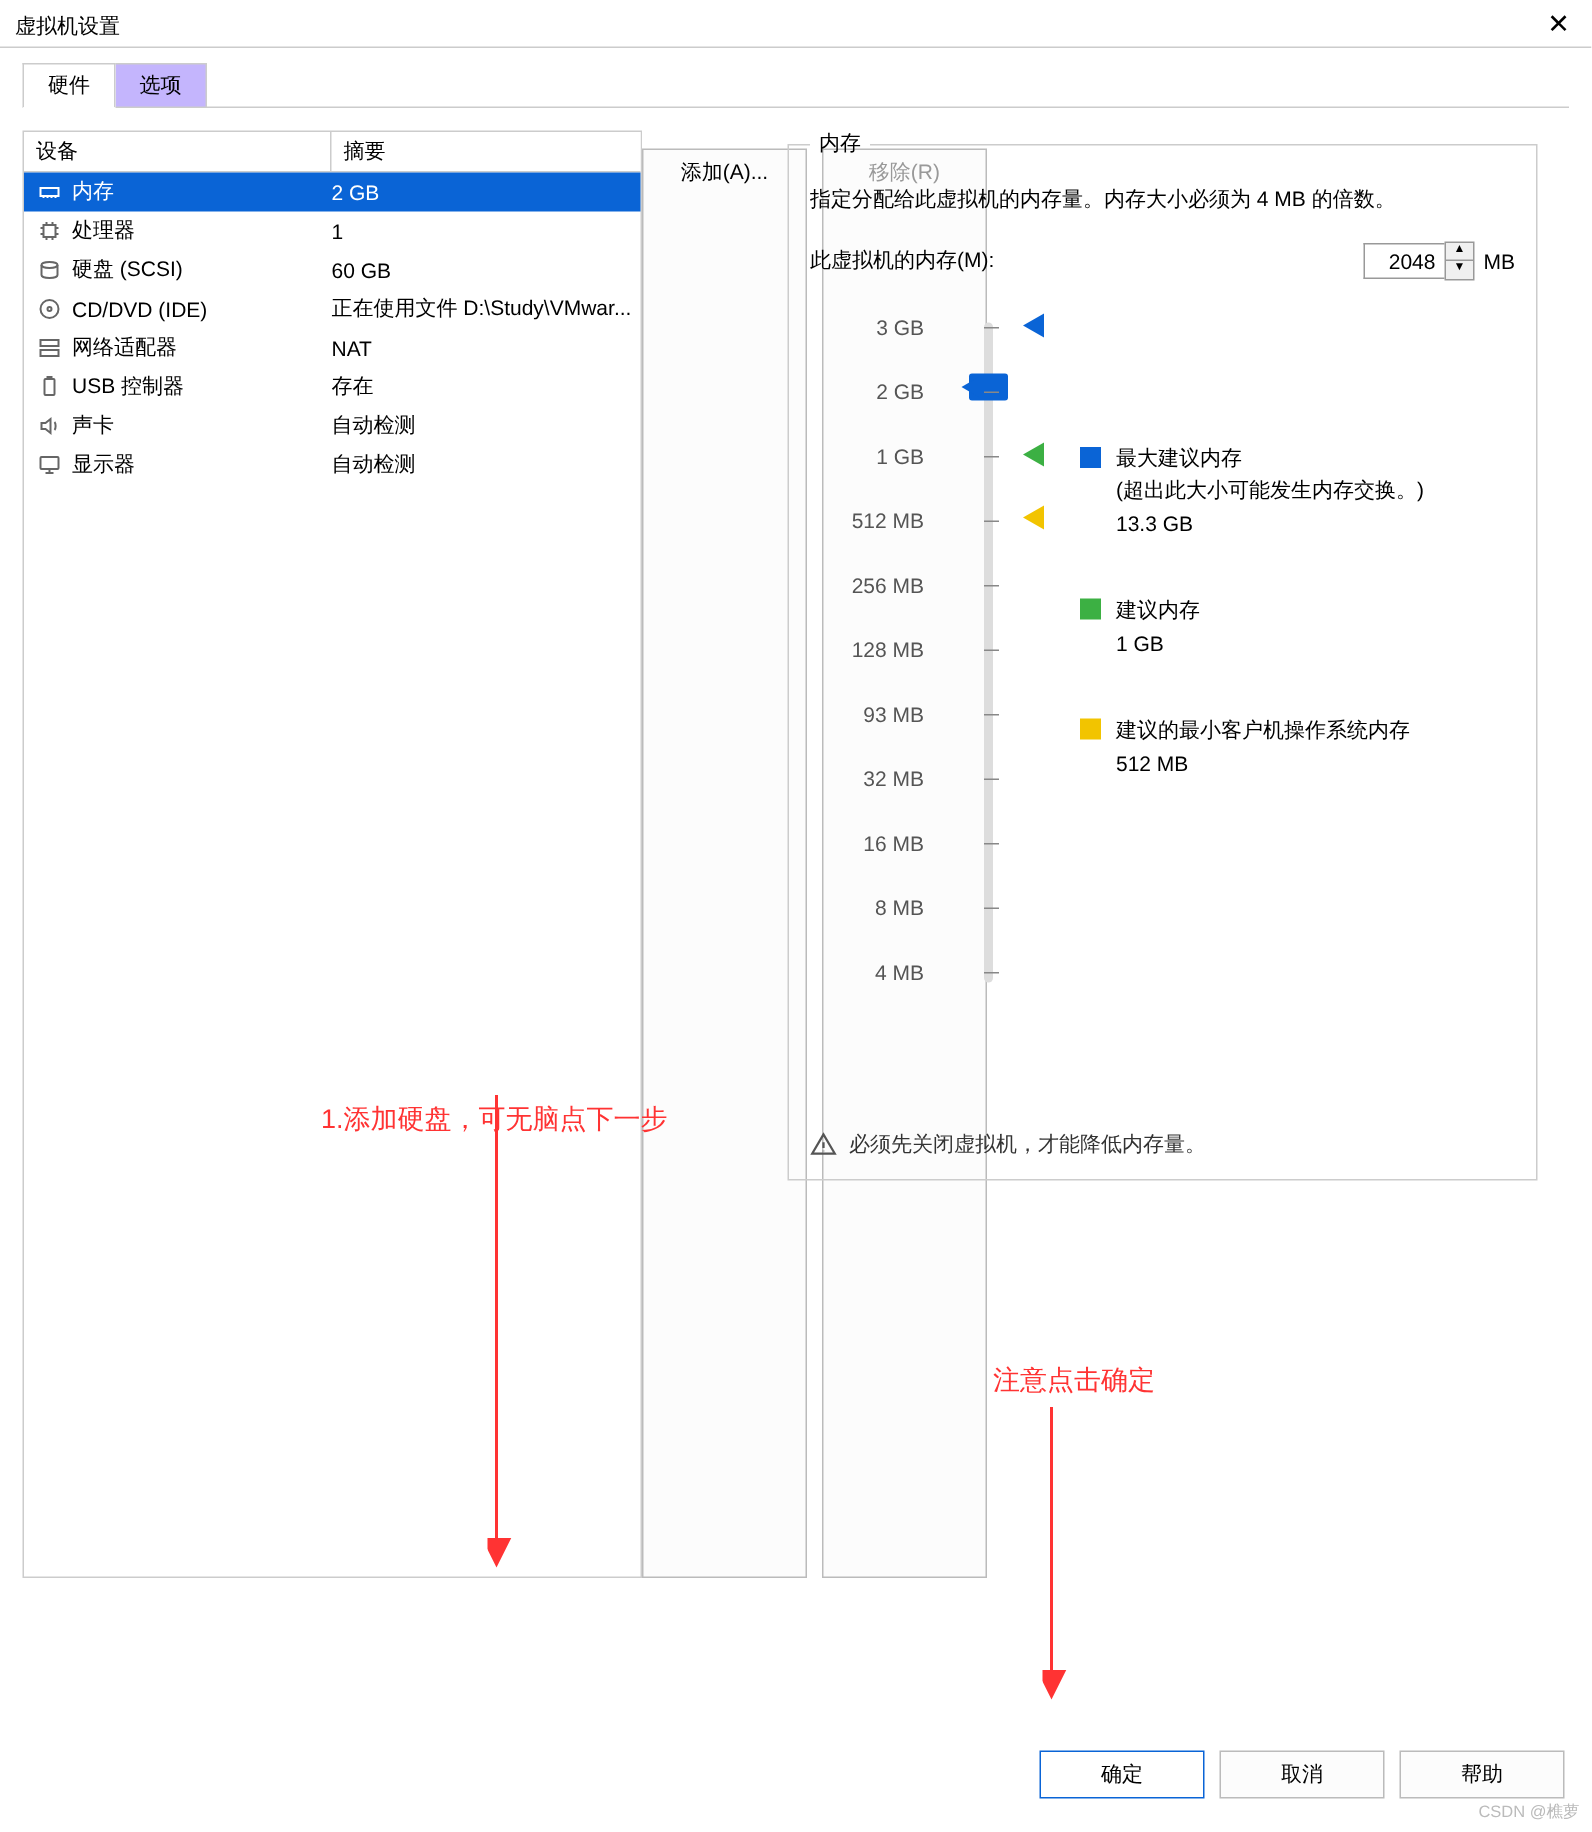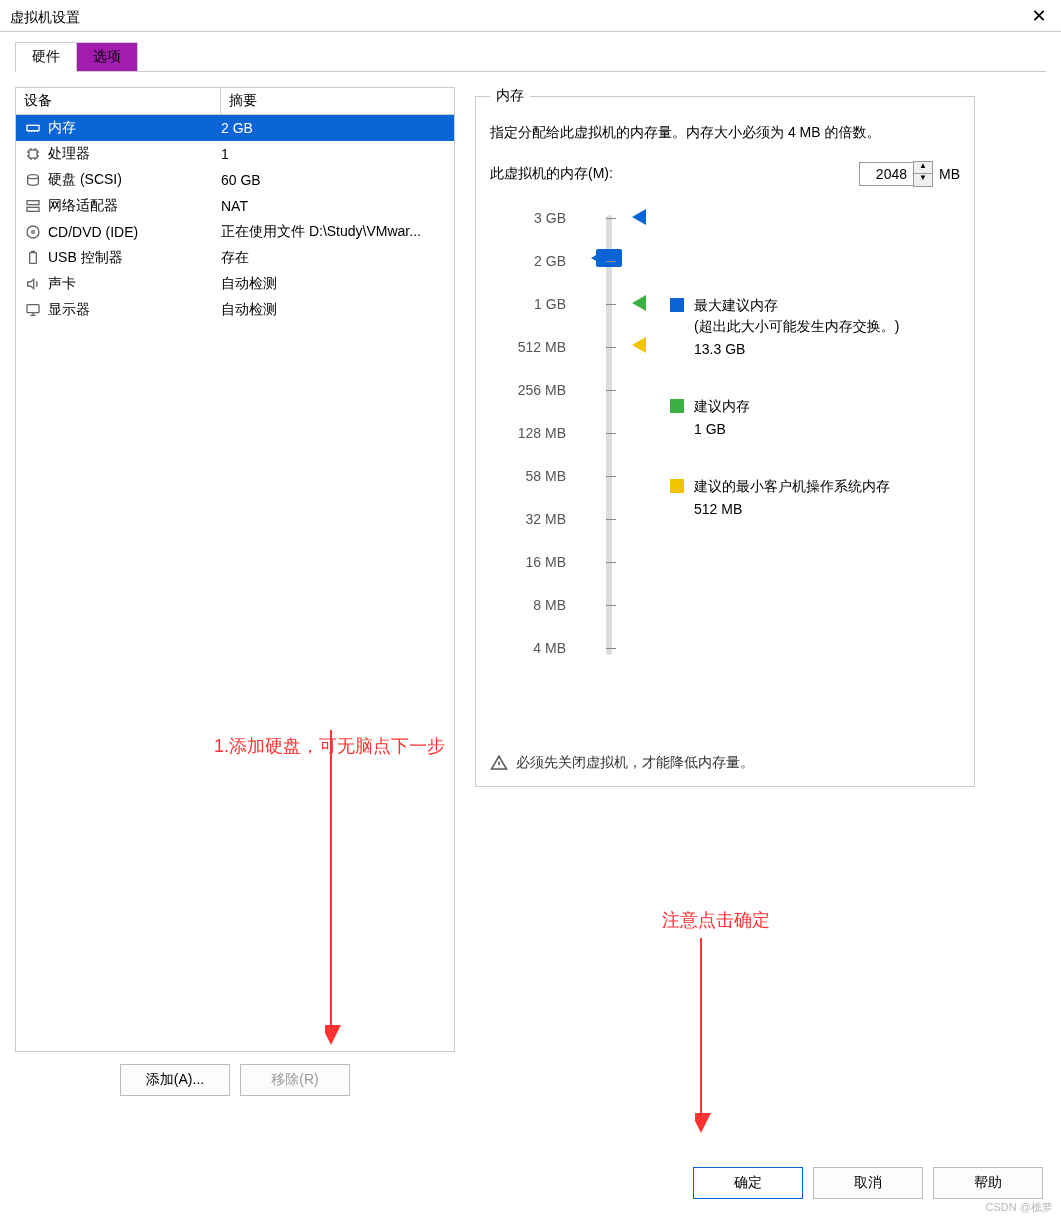--- a/index.html
+++ b/index.html
@@ -5,27 +5,27 @@
 * { box-sizing: border-box; margin: 0; padding: 0; font-family: "Microsoft YaHei", Arial, sans-serif; font-size: 14px; }
 body { background: #fff; width: 1061px; height: 1221px; position: relative; overflow: hidden; }
 
 .titlebar { display:flex; justify-content:space-between; align-items:flex-end; padding:4px 10px; border-bottom:1px solid #ccc; height:32px; }
 .titlebar .title { font-size:14px; color:#000; }
 .titlebar .close { font-size:18px; color:#000; cursor:default; width:24px; text-align:center; }
 
 .content { padding: 10px 15px 0 15px; }
 
 .tabs { display:flex; gap:0; }
-.tab { padding:5px 16px; border:1px solid #ccc; background:#a21caf; cursor:default; position:relative; }
+.tab { padding:5px 16px; border:1px solid #ccc; background:#c4b5fd; cursor:default; position:relative; }
 .tab.active { background:#fff; border-bottom:1px solid #fff; z-index:2; }
 .tab:not(.active) { border-left:none; }
 
 .twocol { display:flex; gap:20px; margin-top:-1px; border-top:1px solid #ccc; padding-top:15px; }
 
-.leftpanel { width:440px; display:flex; flex-direction:column; }
+.leftpanel { width:490px; display:flex; }
 .hwlist { border:1px solid #ccc; height:965px; position:relative; }
 .hwhead { display:flex; border-bottom:1px solid #ccc; background:#fff; }
 .hwhead .c1 { width:205px; padding:4px 8px; border-right:1px solid #ccc; }
 .hwhead .c2 { flex:1; padding:4px 8px; }
 .hwrow { display:flex; height:26px; align-items:center; padding:0 6px; }
 .hwrow.selected { background:#0a64d6; color:#fff; }
 .hwrow .icon { width:22px; display:inline-flex; align-items:center; justify-content:center; color:#666; }
 .hwrow.selected .icon { color:#fff; }
 .hwrow .c1 { width:199px; display:flex; align-items:center; gap:4px; }
 .hwrow .c2 { flex:1; white-space:nowrap; overflow:hidden; text-overflow:ellipsis; }
@@ -141,40 +141,40 @@
                 </svg>
               </span>
               <span>硬盘 (SCSI)</span>
             </div>
           <div class="c2">60 GB</div>
         </div>
         <div class="hwrow">
           <div class="c1">
               <span class="icon">
                 <svg class="ic" viewBox="0 0 24 24" fill="none" stroke="currentColor" stroke-width="2">
+                  <circle cx="12" cy="12" r="9"></circle>
+                  <circle cx="12" cy="12" r="2"></circle>
+                </svg>
+              </span>
+              <span>CD/DVD (IDE)</span>
+            </div>
+          <div class="c2">正在使用文件 D:\Study\VMwar...</div>
+        </div>
+        <div class="hwrow">
+          <div class="c1">
+              <span class="icon">
+                <svg class="ic" viewBox="0 0 24 24" fill="none" stroke="currentColor" stroke-width="2">
                   <rect x="3" y="4" width="18" height="6"></rect>
                   <rect x="3" y="14" width="18" height="6"></rect>
                   <path d="M7 7h0M7 17h0"></path>
                 </svg>
               </span>
               <span>网络适配器</span>
             </div>
           <div class="c2">NAT</div>
-        </div>
-        <div class="hwrow">
-          <div class="c1">
-              <span class="icon">
-                <svg class="ic" viewBox="0 0 24 24" fill="none" stroke="currentColor" stroke-width="2">
-                  <circle cx="12" cy="12" r="9"></circle>
-                  <circle cx="12" cy="12" r="2"></circle>
-                </svg>
-              </span>
-              <span>CD/DVD (IDE)</span>
-            </div>
-          <div class="c2">正在使用文件 D:\Study\VMwar...</div>
         </div>
         <div class="hwrow">
           <div class="c1">
               <span class="icon">
                 <svg class="ic" viewBox="0 0 24 24" fill="none" stroke="currentColor" stroke-width="2">
                   <rect x="7" y="4" width="10" height="16" rx="1"></rect>
                   <path d="M10 4V2h4v2"></path>
                 </svg>
               </span>
               <span>USB 控制器</span>
@@ -253,21 +253,21 @@
             </div>
           <div class="tick" style="top:167px">
               <span class="lbl">256 MB</span>
               <span class="dash"></span>
             </div>
           <div class="tick" style="top:210px">
               <span class="lbl">128 MB</span>
               <span class="dash"></span>
             </div>
           <div class="tick" style="top:253px">
-              <span class="lbl">58 MB</span>
+              <span class="lbl">93 MB</span>
               <span class="dash"></span>
             </div>
           <div class="tick" style="top:296px">
               <span class="lbl">32 MB</span>
               <span class="dash"></span>
             </div>
           <div class="tick" style="top:339px">
               <span class="lbl">16 MB</span>
               <span class="dash"></span>
             </div>

